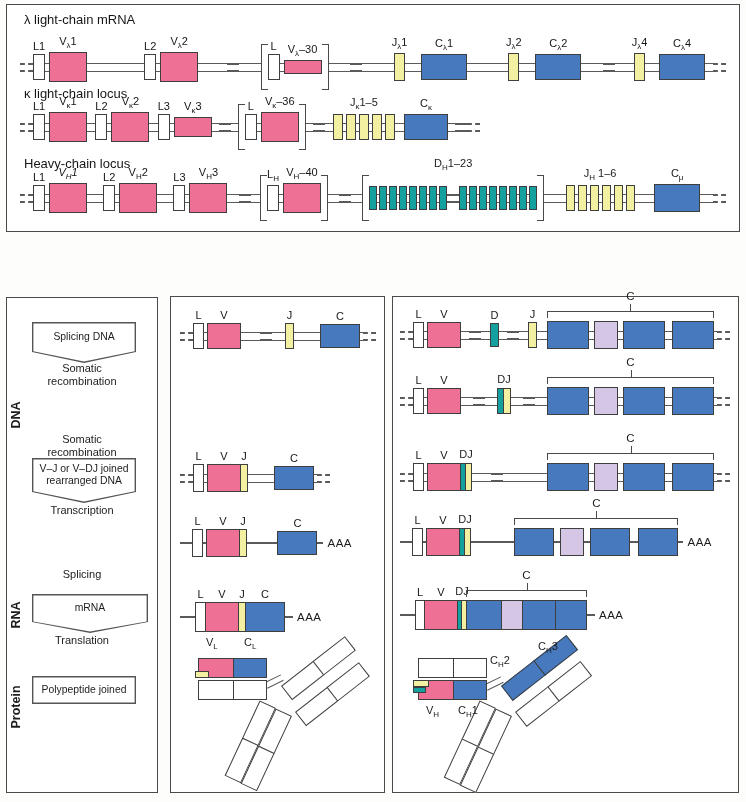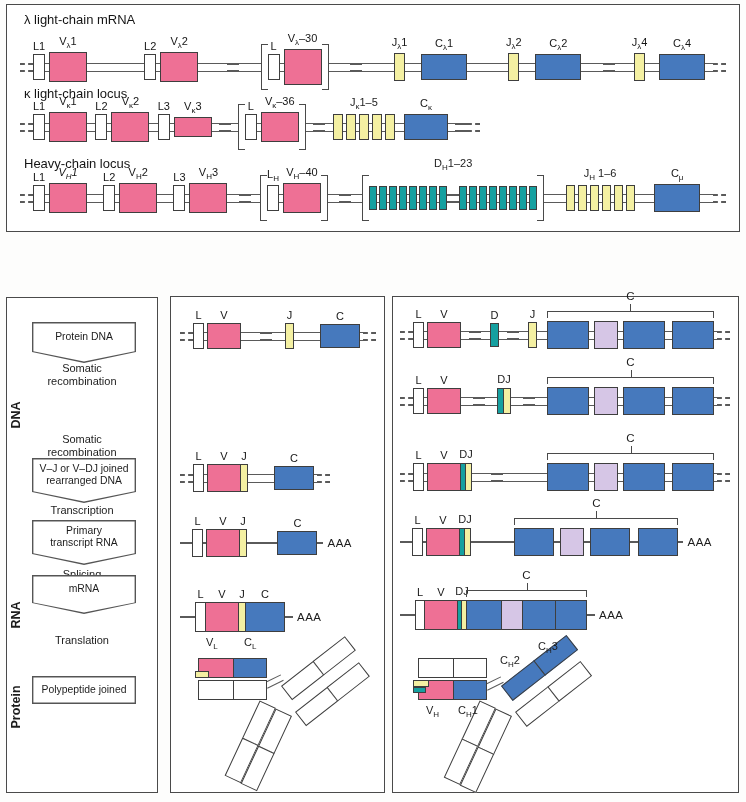--- a/index.html
+++ b/index.html
@@ -120,21 +120,21 @@
       <div class="ab-cell" style="width:34px;"></div>
     </div>
     <div class="ab-bar" style="left:20px;top:52px;width:70px;height:20px;">
       <div class="ab-cell" style="width:36px;background:#ee7095;"></div>
       <div class="ab-cell" style="width:34px;background:#4679bd;"></div>
     </div>
     <div class="wedge" style="left:15px;top:52px;width:16px;height:7px;background:#f4f0a2;"></div>
     <div class="wedge" style="left:15px;top:59px;width:13px;height:6px;background:#15a0a0;"></div>
     <div class="ab-label" style="left:28px;top:76px;">V<sub>H</sub></div>
     <div class="ab-label" style="left:60px;top:76px;">C<sub>H</sub>1</div>
-    <div class="ab-label" style="left:102px;top:26px;">C<sub>H</sub>2</div>
+    <div class="ab-label" style="left:92px;top:26px;">C<sub>H</sub>2</div>
     <div class="ab-label" style="left:140px;top:12px;">C<sub>H</sub>3</div>
   </div>
 
 <div class="generow" style="left: 20px; top: 50px; width: 706px;">
       <div class="dash2"></div>
       <div class="segbox" style="width: 12px; height: 26px; background: rgb(255, 255, 255);">
         <div class="seglabel">L1</div>
       </div>
       <div class="line2" style="width: 4px;"></div>
       <div class="segbox" style="width: 38px; height: 30px; background: rgb(238, 112, 149);">
@@ -149,21 +149,21 @@
         <div class="seglabel">V<sub>λ</sub>2</div>
       </div>
       <div class="line2" style="flex: 0.7 1 6px;"></div>
       <div class="dash2 brkm"></div>
       <div class="line2" style="flex: 0.5 1 6px;"></div>
       <div class="brkt brl"></div>
       <div class="segbox" style="width: 12px; height: 26px; background: rgb(255, 255, 255);">
         <div class="seglabel">L</div>
       </div>
       <div class="line2" style="width: 4px;"></div>
-      <div class="segbox" style="width: 38px; height: 36px; background: rgb(238, 112, 149); text-align: right;">
+      <div class="segbox" style="width: 38px; height: 14px; background: rgb(238, 112, 149); text-align: right;">
         <div class="seglabel">V<sub>λ</sub>–30</div>
       </div>
       <div class="brkt brr"></div>
       <div class="line2" style="flex: 0.5 1 6px;"></div>
       <div class="dash2 brkm"></div>
       <div class="line2" style="flex: 0.8 1 6px;"></div>
       <div class="segbox" style="width: 11px; height: 28px; background: rgb(244, 240, 162);">
         <div class="seglabel">J<sub>λ</sub>1</div>
       </div>
       <div class="line2" style="width: 16px;"></div>
@@ -580,37 +580,32 @@
         <div class="segbox" style="width: 32px; height: 30px; background: rgb(70, 121, 189); margin-left: -1px;"></div>
         <div class="cbracket"></div>
         <div class="cbr-label">C</div>
       </div>
       <div class="line1" style="width: 8px;"></div>
       <div class="rowtxt">AAA</div>
     </div>
     <div class="flowbox" style="top: 322px; height: 41px;">
       <div class="fb-shape" style="clip-path: polygon(0px 0px, 100% 0px, 100% 73.2%, 50% 100%, 0px 73.2%);"></div>
       <div class="fb-in" style="clip-path: polygon(0px 0px, 100% 0px, 100% 73.2%, 50% 100%, 0px 73.2%);"></div>
-      <div class="fb-text" style="top: 0px; height: 30px;">Protein DNA</div>
+      <div class="fb-text" style="top: 0px; height: 30px;">Splicing DNA</div>
     </div>
     <div class="process" style="top: 362px;">Somatic<br>recombination</div>
     <div class="process" style="top: 433px;">Somatic<br>recombination</div>
     <div class="flowbox" style="top: 458px; height: 45px;">
       <div class="fb-shape" style="clip-path: polygon(0px 0px, 100% 0px, 100% 75.6%, 50% 100%, 0px 75.6%);"></div>
       <div class="fb-in" style="clip-path: polygon(0px 0px, 100% 0px, 100% 75.6%, 50% 100%, 0px 75.6%);"></div>
       <div class="fb-text" style="top: 0px; height: 34px;">V–J or V–DJ joined<br>rearranged DNA</div>
     </div>
     <div class="process" style="top: 504px;">Transcription</div>
-    <div class="flowbox" style="top: 520px; height: 45px;">
-      <div class="fb-shape" style="clip-path: polygon(0px 0px, 100% 0px, 100% 75.6%, 50% 100%, 0px 75.6%);"></div>
-      <div class="fb-in" style="clip-path: polygon(0px 0px, 100% 0px, 100% 75.6%, 50% 100%, 0px 75.6%);"></div>
-      <div class="fb-text" style="top: 0px; height: 34px;">Primary<br>transcript RNA</div>
-    </div>
     <div class="process" style="top: 568px;">Splicing</div>
-    <div class="flowbox" style="top: 575px; height: 39px;">
+    <div class="flowbox" style="top: 594px; height: 39px; padding-left: 12px;">
       <div class="fb-shape" style="clip-path: polygon(0px 0px, 100% 0px, 100% 71.8%, 50% 100%, 0px 71.8%);"></div>
       <div class="fb-in" style="clip-path: polygon(0px 0px, 100% 0px, 100% 71.8%, 50% 100%, 0px 71.8%);"></div>
       <div class="fb-text" style="top: 0px; height: 28px;">mRNA</div>
     </div>
     <div class="process" style="top: 634px;">Translation</div>
     <div class="flowbox" style="top: 676px; height: 28px;">
       <div class="fb-shape" style="clip-path: polygon(0px 0px, 100% 0px, 100% 100%, 0px 100%);"></div>
       <div class="fb-in" style="clip-path: polygon(0px 0px, 100% 0px, 100% 100%, 0px 100%);"></div>
       <div class="fb-text" style="top: 0px; height: 28px;">Polypeptide joined</div>
     </div>

